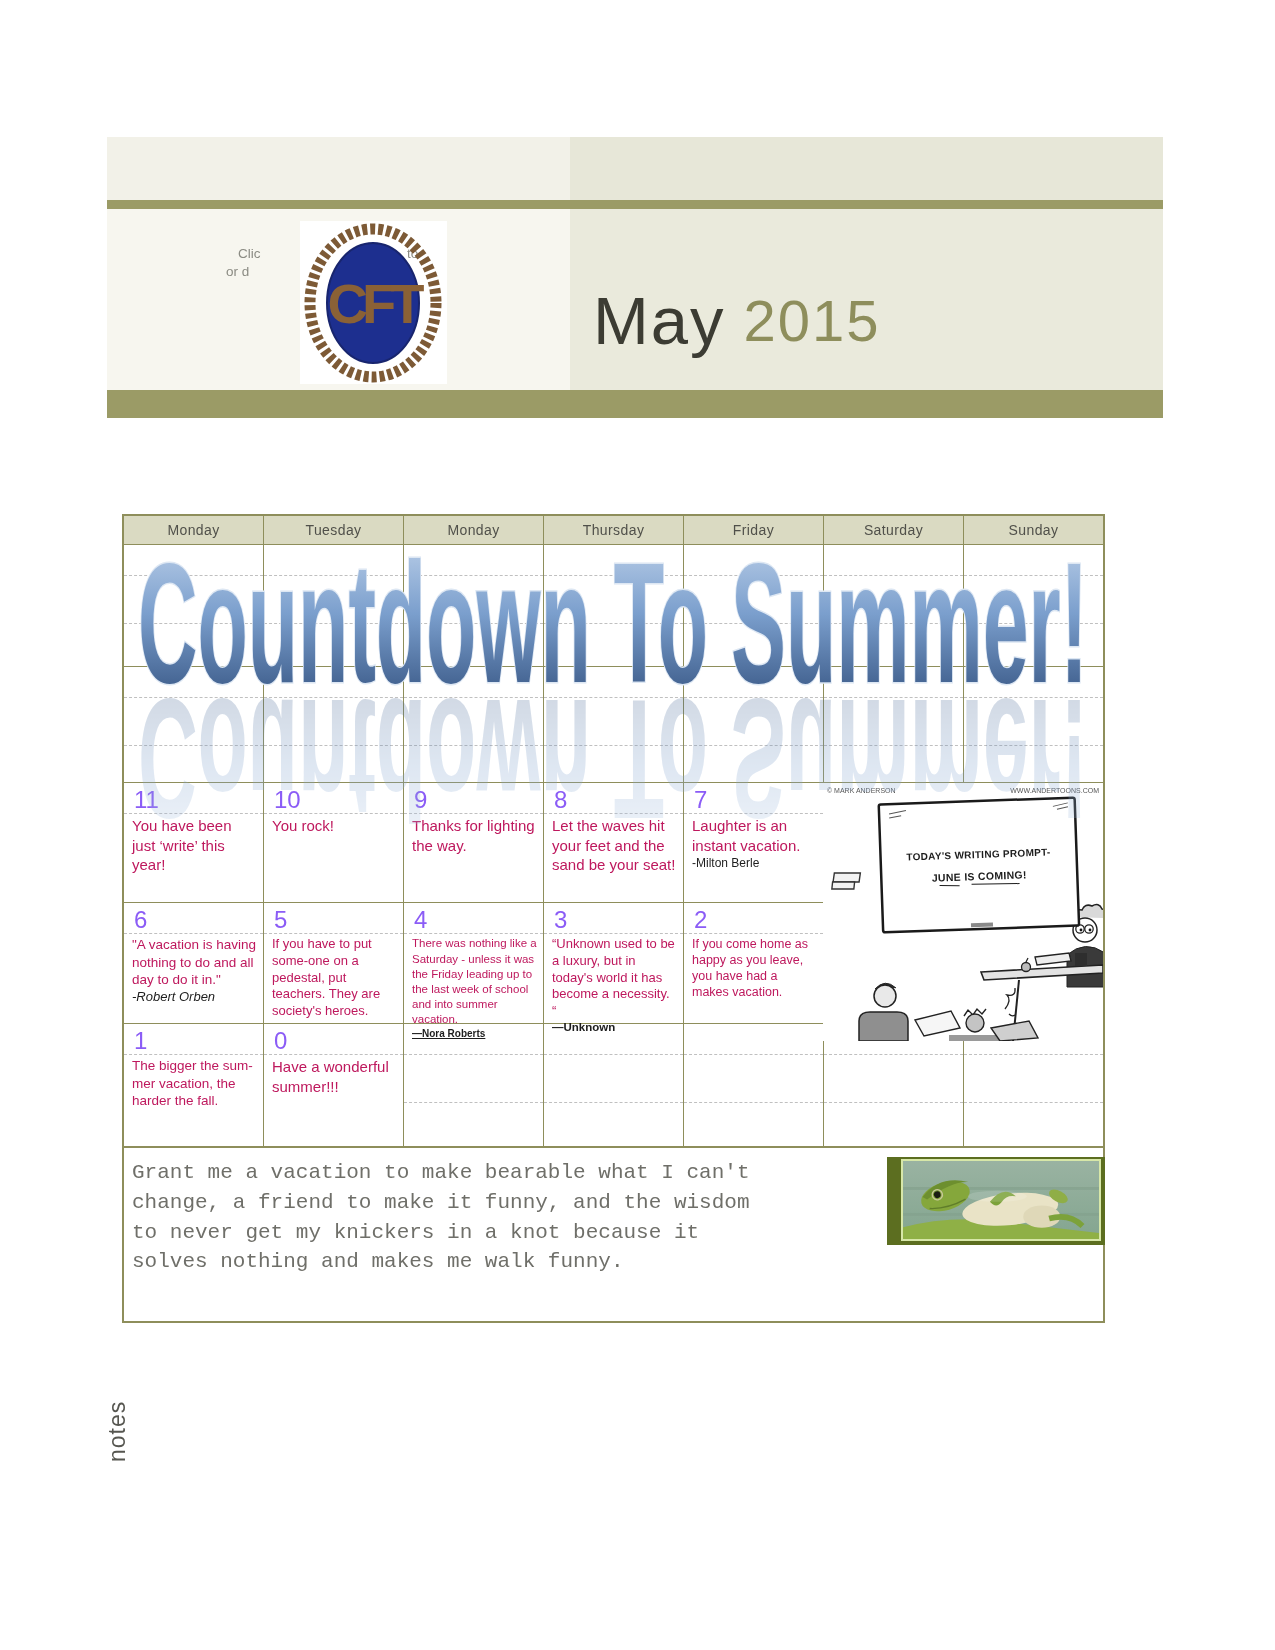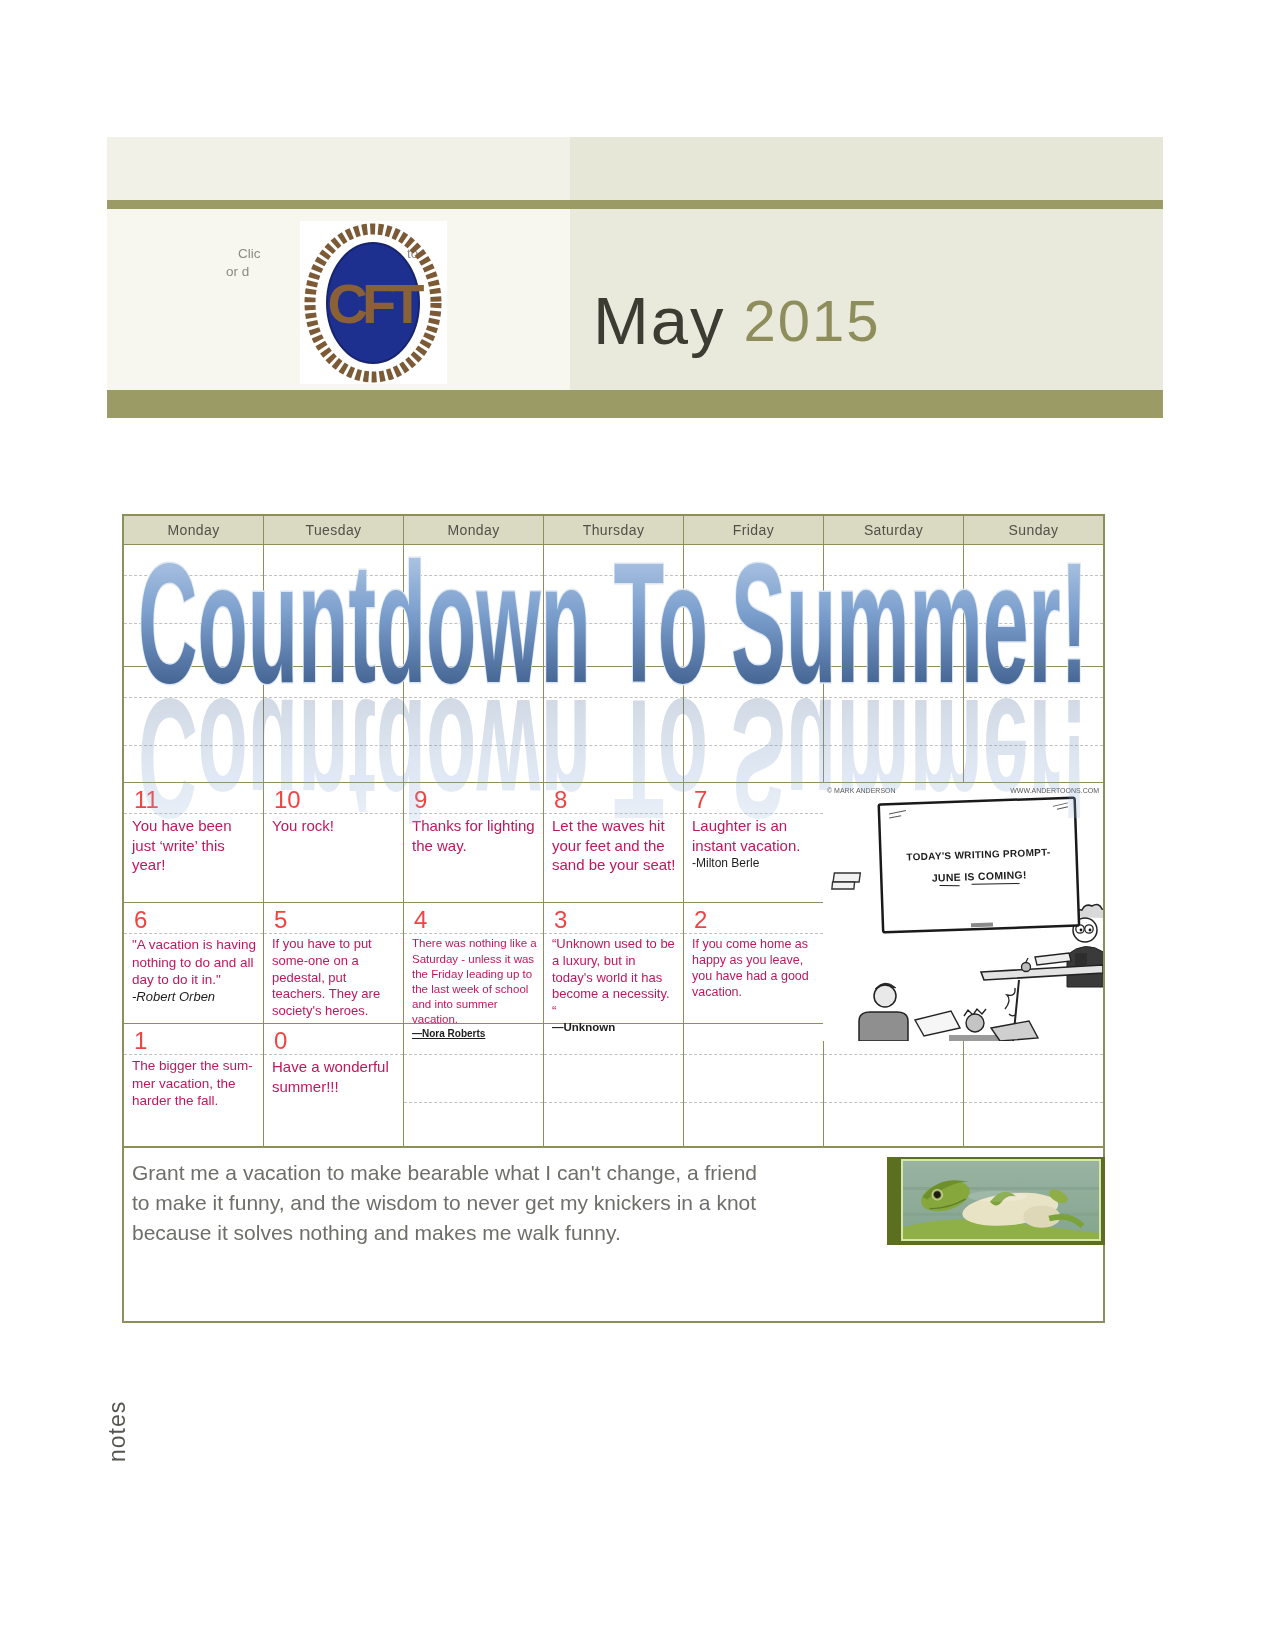--- a/index.html
+++ b/index.html
@@ -32,21 +32,21 @@
   .r2{top:151px;height:116px;}
   .r3{top:267px;height:120px;}
   .r4{top:387px;height:121px;}
   .r5{top:508px;height:122px;}
   .c{flex:1;position:relative;border-right:1.5px solid #8e8e5b;box-sizing:border-box;min-width:0;}
   .c:last-child{border-right:none;}
   .dayname{display:flex;align-items:center;justify-content:center;
            font-size:14px;color:#50504a;letter-spacing:.4px;}
   .c.body::before{content:"";position:absolute;left:0;right:0;top:30px;border-top:1px dashed #c0c0c0;}
   .c.empty::after{content:"";position:absolute;left:0;right:0;top:78px;border-top:1px dashed #c0c0c0;}
-  .date{font-size:24px;color:#ef4444;padding:4px 0 0 10px;line-height:1.1;}
+  .date{font-size:24px;color:#8b5cf6;padding:4px 0 0 10px;line-height:1.1;}
   .txt{font-weight:normal;color:#be185d;font-size:15px;line-height:1.28;padding:3px 6px 0 8px;}
   .s135 .txt{font-size:13.5px;}
   .s13 .txt{font-size:13px;}
   .s125 .txt{font-size:12.5px;}
   .s115 .txt{font-size:11.5px;line-height:1.32;}
   .attr{padding:1px 6px 0 8px;color:#1d1d1d;font-size:12px;}
   .attr.it{font-style:italic;font-size:13px;}
   .attr.ul{font-weight:bold;font-size:10px;text-decoration:underline;}
   .attr.b{font-weight:bold;font-size:11.5px;}
 
@@ -54,21 +54,21 @@
   .cartoon{position:absolute;left:699px;top:267px;width:280px;height:258px;background:#fff;z-index:3;}
 
   
   .wa-wrap{position:absolute;left:122px;top:545px;width:1044px;height:290px;z-index:5;pointer-events:none;}
   .wat{font-family:"Liberation Sans",sans-serif;font-weight:bold;font-size:170px;
        fill:url(#wg);stroke:#dde7f3;stroke-width:3px;paint-order:stroke;}
   .refl{opacity:.24;stroke:none;}
 
   
   .qbox{position:absolute;left:122px;top:1148px;width:983px;height:175px;box-sizing:border-box;
-        border:2px solid #8e8e5b;border-top:none;z-index:1;}
+        border:2px solid #8e8e5b;border-top:none;z-index:1;font-family:Liberation Mono, monospace;}
   .qtext{position:absolute;left:8px;top:10px;width:640px;font-size:21px;color:#6f6f69;line-height:1.42;}
   .frog-wrap{position:absolute;left:763px;top:9px;width:218px;height:88px;background:#5c6e20;box-sizing:border-box;
              padding:2px 2px 2px 14px;}
   .frog-wrap svg{display:block;outline:2px solid #d7e7a8;outline-offset:-2px;}
 
   .notes{position:absolute;left:104px;top:1462px;transform:rotate(-90deg);transform-origin:top left;
          font-size:23px;color:#565650;letter-spacing:1px;z-index:2;}
 
   .cartoon svg text{font-family:"Liberation Sans",sans-serif;}
 </style>
@@ -173,21 +173,21 @@
         <div class="txt">There was nothing like a Saturday - unless it was the Friday leading up to the last week of school and into summer vacation.</div>
         <div class="attr ul">—Nora Roberts</div>
       </div>
       <div class="c body s13">
         <div class="date">3</div>
         <div class="txt">“Unknown used to be a luxury, but in today's world it has become a necessity. “</div>
         <div class="attr b">—Unknown</div>
       </div>
       <div class="c body s125">
         <div class="date">2</div>
-        <div class="txt">If you come home as happy as you leave, you have had a good vacation.</div>
+        <div class="txt">If you come home as happy as you leave, you have had a makes vacation.</div>
       </div>
       <div class="c body empty"></div>
       <div class="c body empty"></div>
     </div>
 
     <div class="trow r5 last">
       <div class="c body s135">
         <div class="date">1</div>
         <div class="txt">The bigger the sum-mer vacation, the harder the fall.</div>
       </div>

